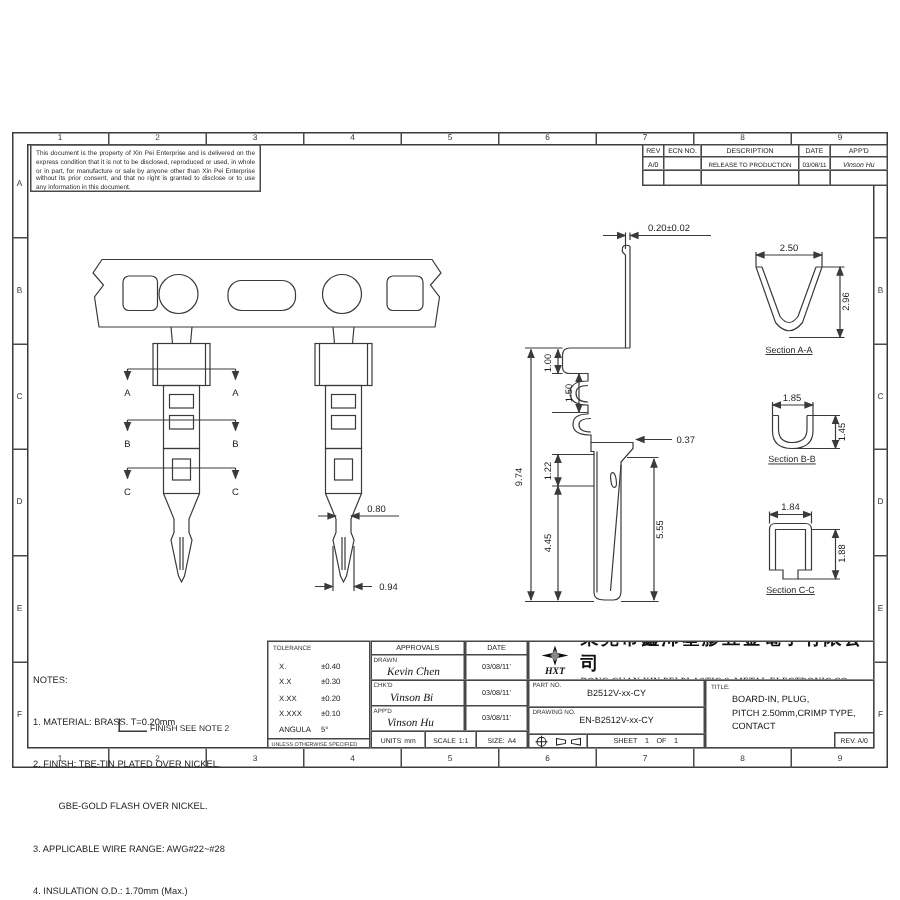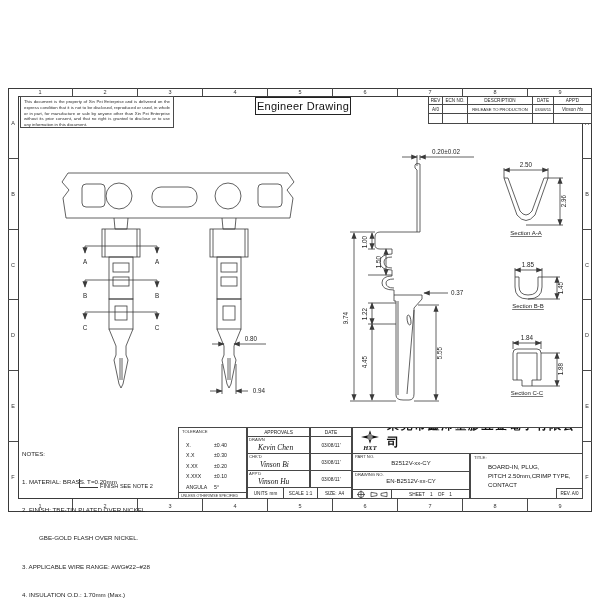--- a/index.html
+++ b/index.html
@@ -134,21 +134,20 @@
     <div class="band-cell">
         <span>E</span>
       </div>
     <div class="band-cell">
         <span>F</span>
       </div>
   </div>
 
   <div class="notice" style="left:20px;top:96px;width:154px;height:32px;">This document is the property of Xin Pei Enterprise and is delivered on the express condition that it is not to be disclosed, reproduced or used, in whole or in part, for manufacture or sale by anyone other than Xin Pei Enterprise without its prior consent, and that no right is granted to disclose or to use any information in this document.</div>
 
-  <div class="titlebox" style="left:255px;top:97px;width:96px;height:18px;">Engineer Drawing</div>
 
   <div>
     <div class="c" style="left:428px;top:96px;width:15px;height:9px;font-size:4.6px;">REV</div>
     <div class="c" style="left:442px;top:96px;width:26px;height:9px;font-size:4.6px;">ECN NO.</div>
     <div class="c" style="left:467px;top:96px;width:66px;height:9px;font-size:4.6px;">DESCRIPTION</div>
     <div class="c" style="left:532px;top:96px;width:22px;height:9px;font-size:4.6px;">DATE</div>
     <div class="c" style="left:553px;top:96px;width:39px;height:9px;font-size:4.6px;">APP'D</div>
     <div class="c" style="left:428px;top:104px;width:15px;height:10px;font-size:4.6px;">A/0</div>
     <div class="c" style="left:442px;top:104px;width:26px;height:10px;font-size:4.6px;"></div>
     <div class="c" style="left:467px;top:104px;width:66px;height:10px;font-size:4.2px;">RELEASE TO PRODUCTION</div>

